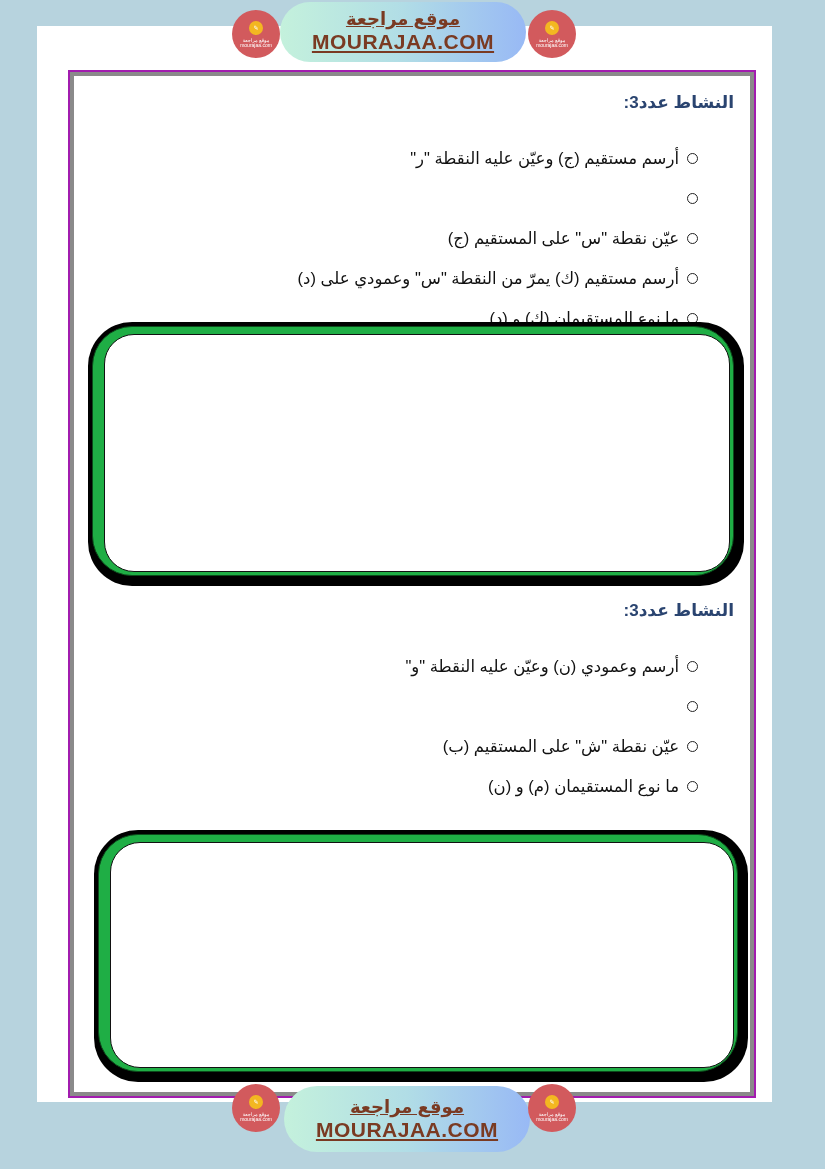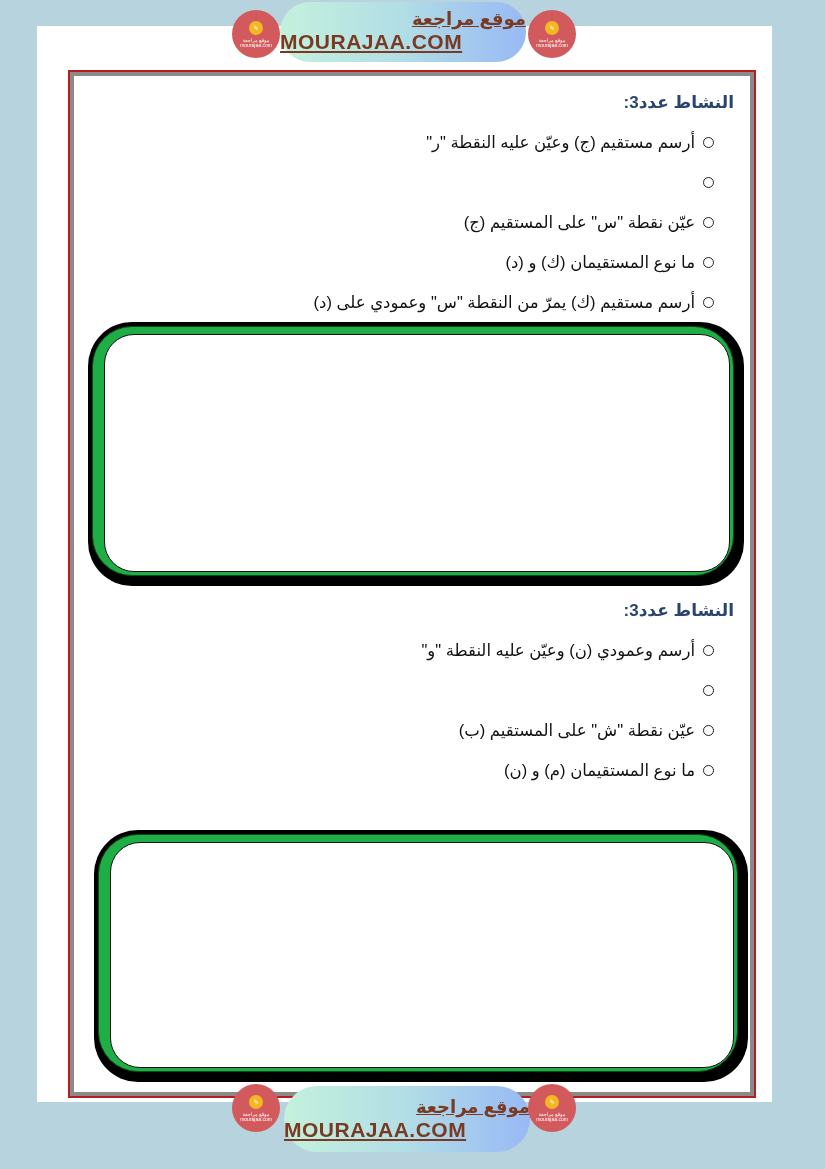--- a/index.html
+++ b/index.html
@@ -7,31 +7,31 @@
     width:825px; height:1169px; position:relative; overflow:hidden;
     background:#b7d3de;
     font-family:"Liberation Sans", "DejaVu Sans", sans-serif;
   }
   .page {
     position:absolute; left:37px; top:26px; width:735px; height:1076px;
     background:#ffffff;
   }
   .frame {
     position:absolute; left:68px; top:70px; width:684px; height:1024px;
-    border:2px solid #b91c1c; box-shadow: inset 4px 4px 0 #8a8a8a, inset -4px -4px 0 #8a8a8a;
+    border:2px solid #a21caf; box-shadow: inset 4px 4px 0 #8a8a8a, inset -4px -4px 0 #8a8a8a;
     background:#fff;
   }
   .frame-inner {
     position:absolute; left:6px; top:6px; right:6px; bottom:6px; background:#fff;
   }
   .activity-title {
     position:absolute; right:14px; font-weight:bold; color:#2a4470; font-size:17px;
     direction:rtl;
   }
-  .items { position:absolute; right:34px; direction:rtl; list-style:none; margin:0; padding:0; }
+  .items { position:absolute; right:34px; direction:rtl; list-style:none; margin:16px; padding:0; }
   .items li {
     font-size:16.5px; color:#111; height:40px; line-height:40px; white-space:nowrap; text-align:right;
   }
   .bullet {
     display:inline-block; width:9px; height:9px; border:1.4px solid #222; border-radius:50%;
     margin-left:8px; vertical-align:middle; position:relative; top:-1px;
   }
   .answer-box {
     position:absolute; border-radius:44px; background:#000;
   }
@@ -49,20 +49,21 @@
     display:flex; flex-direction:column; align-items:center; justify-content:center;
   }
   .badge .logo {
     width:14px; height:14px; border-radius:50%; background:#f3b721; font-size:6px; color:#fff;
     text-align:center; line-height:14px; font-weight:bold;
   }
   .badge .small { font-size:5px; color:#fff; margin-top:3px; line-height:5px; text-align:center; }
   .pill {
     position:absolute; left:50px; top:0; width:246px; height:60px; border-radius:30px;
     background:linear-gradient(90deg,#c4f1dc 0%,#b1dde6 50%,#98b9f5 100%);
+    text-align:center;
   }
   .pill .ar { font-size:18px; font-weight:bold; color:#7a3a22; text-decoration:underline; direction:rtl; padding-top:6px; line-height:22px; }
   .pill .en { font-size:21px; font-weight:bold; color:#7a3a22; text-decoration:underline; line-height:24px; letter-spacing:0.5px; }
 </style>
 </head>
 <body>
 
 <div class="page"></div>
 
 <div class="banner" style="top:2px;">
@@ -81,22 +82,22 @@
 </div>
 
 <div class="frame">
   <div class="frame-inner">
 
     <div class="activity-title" style="top:14px;">النشاط عدد3:</div>
     <ul class="items" style="top:44px;">
       <li><span class="bullet"></span><span>أرسم مستقيم (ج) وعيّن عليه النقطة "ر"</span></li>
       <li><span class="bullet"></span></li>
       <li><span class="bullet"></span><span>عيّن نقطة "س" على المستقيم (ج)</span></li>
+      <li><span class="bullet"></span><span>أرسم مستقيم (ك) يمرّ من النقطة "س" وعمودي على (د)</span></li>
       <li><span class="bullet"></span><span>ما نوع المستقيمان (ك) و (د)</span></li>
-      <li><span class="bullet"></span><span>أرسم مستقيم (ك) يمرّ من النقطة "س" وعمودي على (د)</span></li>
     </ul>
     <div class="answer-box" style="left:12px;top:244px;width:656px;height:264px;">
       <div class="green"></div>
       <div class="white"></div>
     </div>
 
     <div class="activity-title" style="top:522px;">النشاط عدد3:</div>
     <ul class="items" style="top:552px;">
       <li><span class="bullet"></span><span>أرسم وعمودي (ن) وعيّن عليه النقطة "و"</span></li>
       <li><span class="bullet"></span></li>

